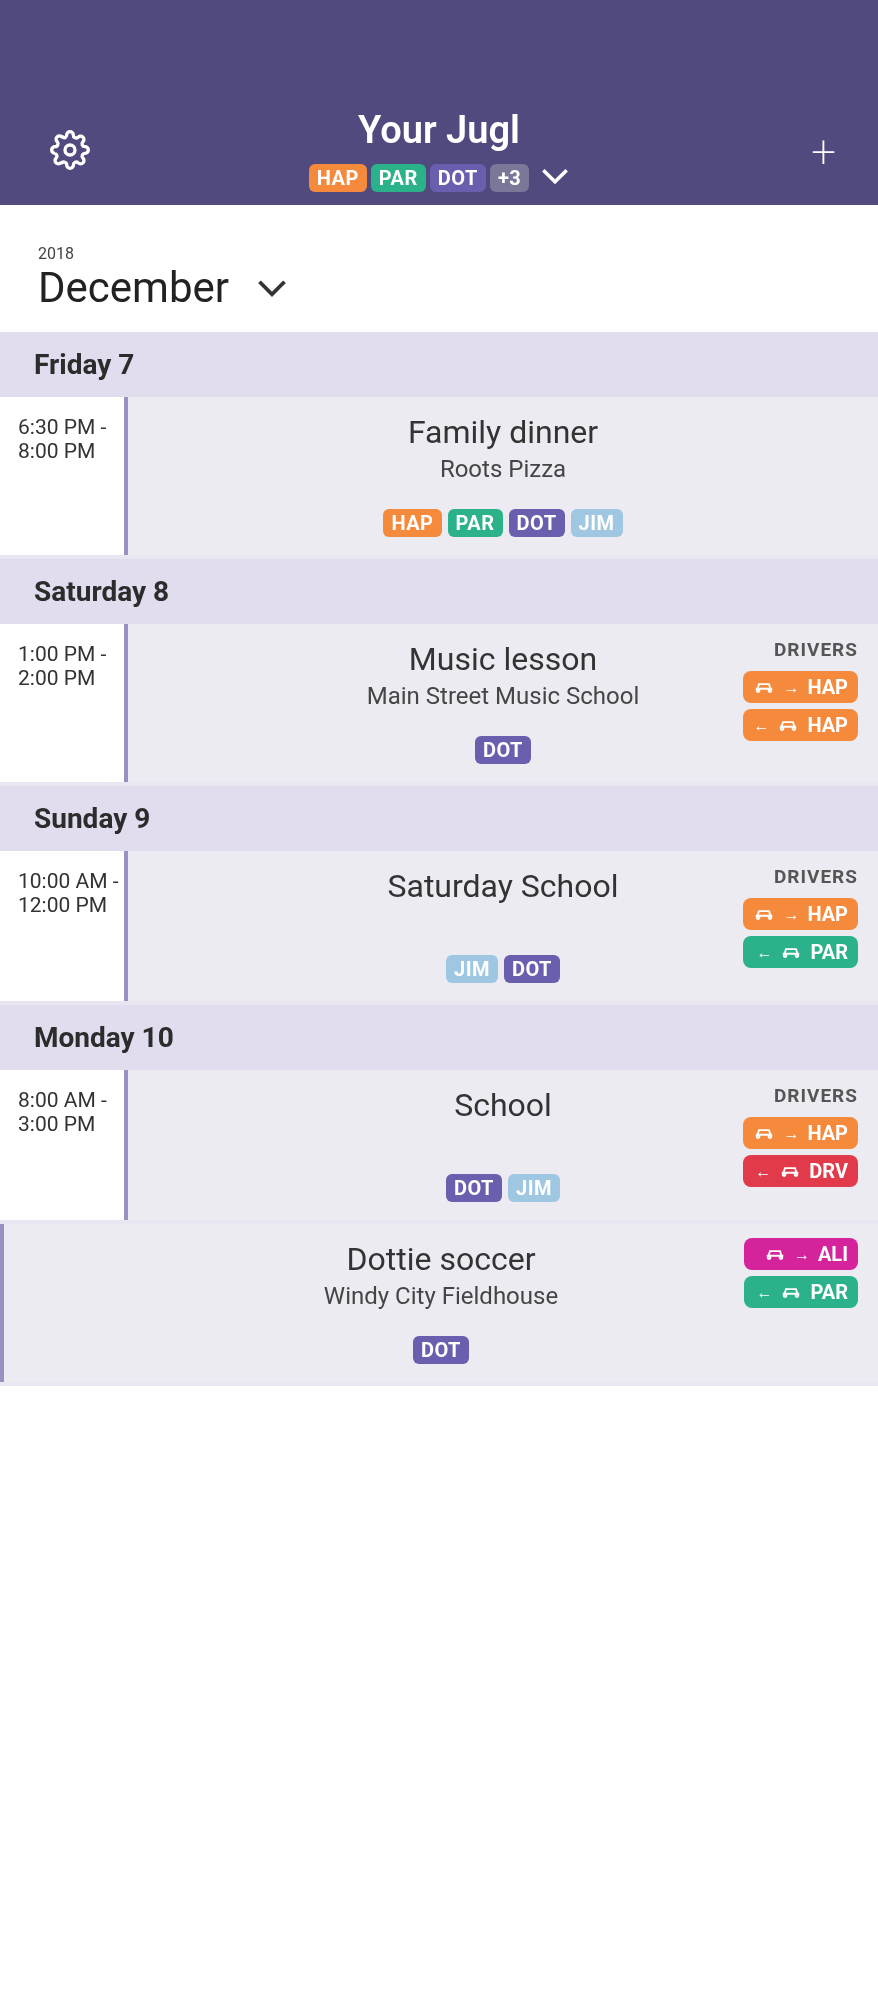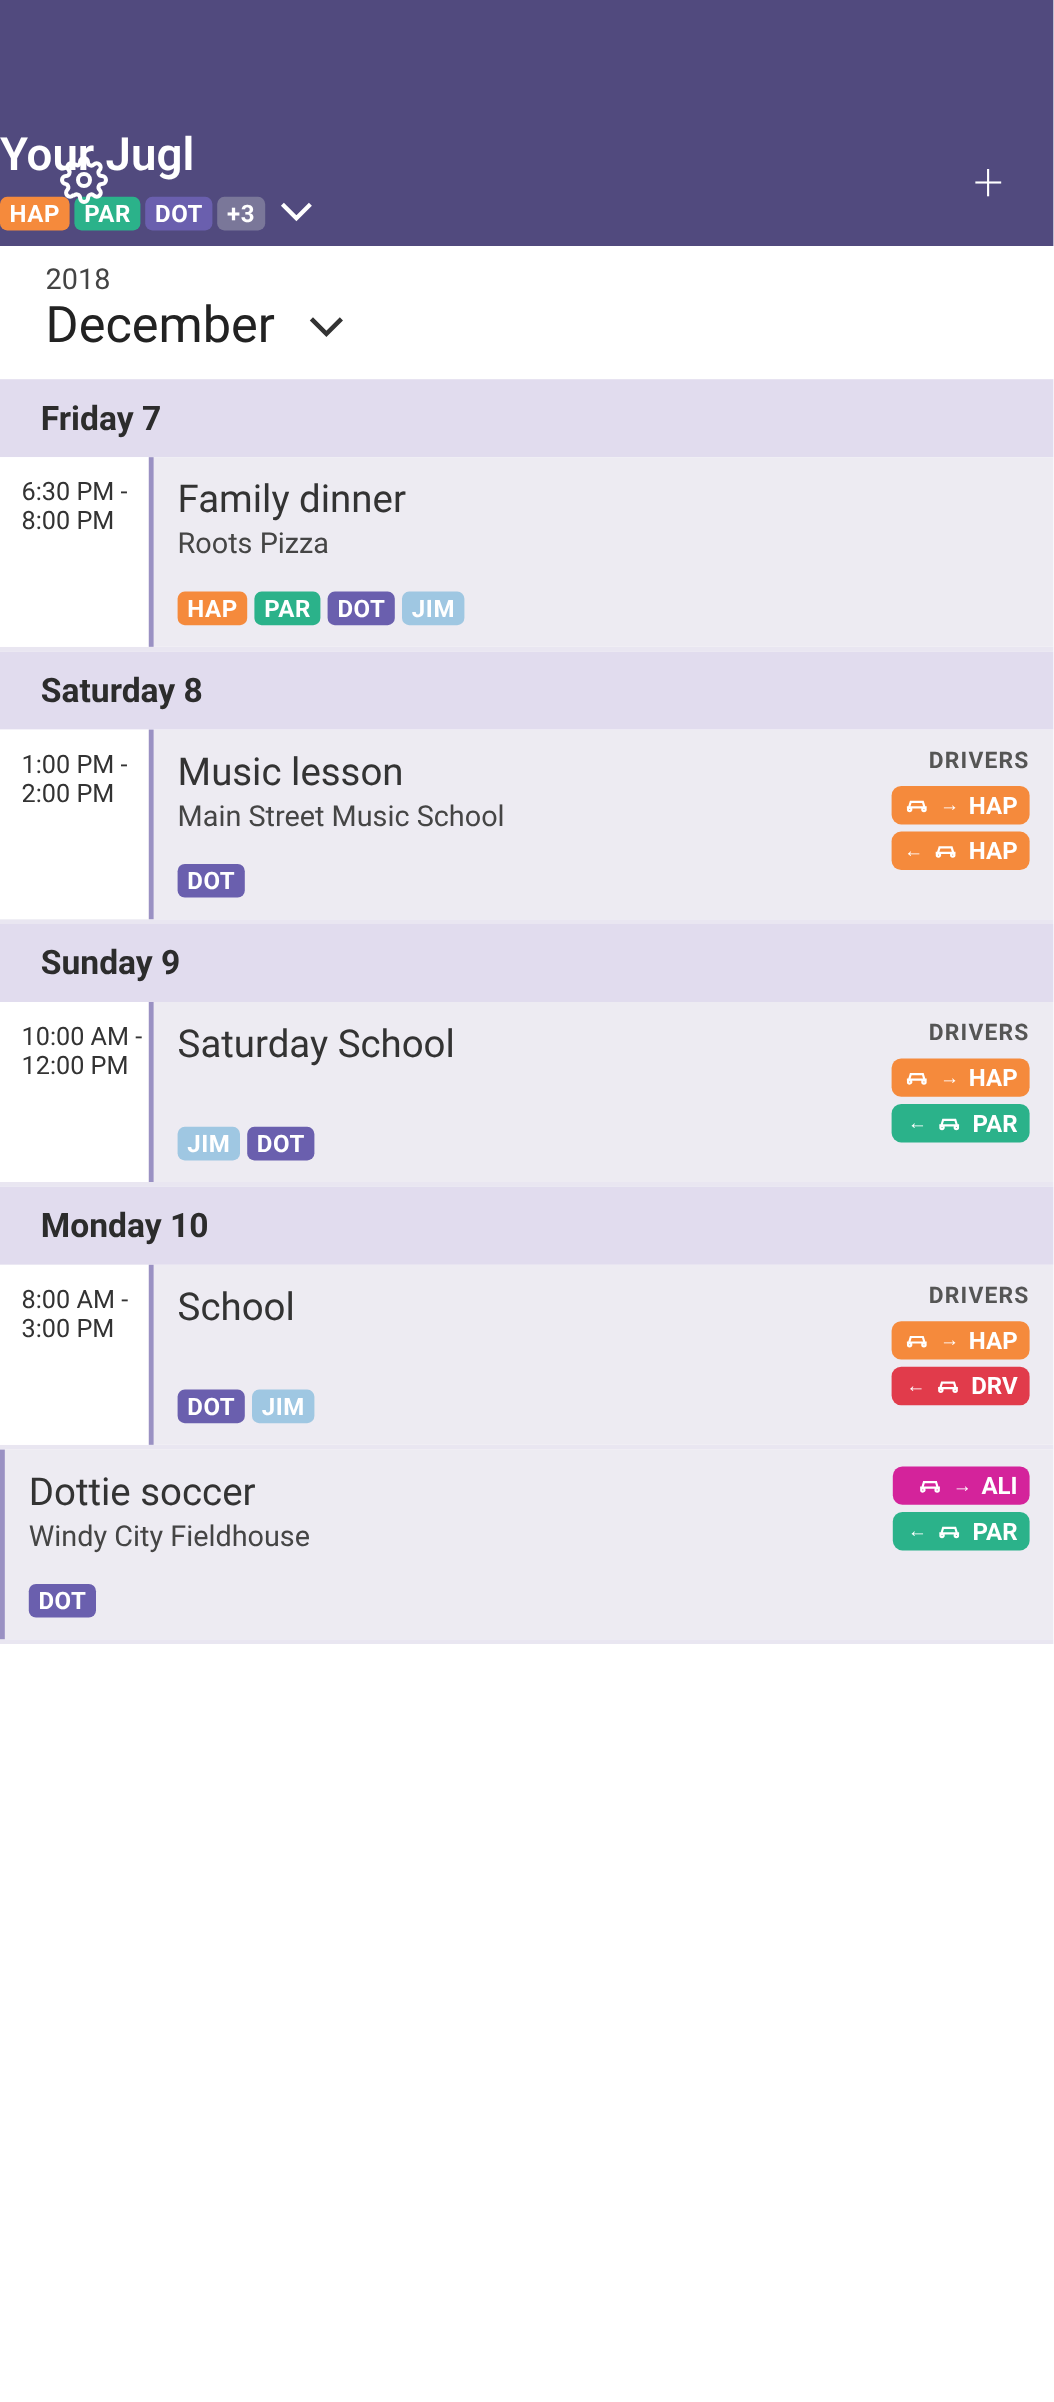--- a/index.html
+++ b/index.html
@@ -24,21 +24,21 @@
 .add-btn {
   position: absolute;
   right: 42px;
   top: 130px;
   color: #fff;
   font-size: 44px;
   font-weight: 200;
   line-height: 1;
 }
 .header-center {
-  text-align: left;
+  text-align: center;
 }
 .app-title {
   color: #fff;
   font-size: 38px;
   font-weight: 600;
   margin-top: 70px;
 }
 .header-tags {
   display: inline-flex;
   gap: 4px;
@@ -62,22 +62,23 @@
 .header-tags .chev {
   margin-left: 8px;
   display: inline-block;
 }
 .header-tags .chev svg { width: 28px; height: 18px; stroke: #fff; fill: none; stroke-width: 3; }
 .month-bar {
   padding: 14px 30px 20px 38px;
   background: #fff;
 }
 .year {
-  font-size: 24px;
+  font-size: 16px;
   color: #444;
+  margin-top: 25px;
 }
 .month-row {
   display: flex;
   align-items: center;
   gap: 28px;
 }
 .month {
   font-size: 42px;
   color: #222;
   font-weight: 400;
@@ -103,20 +104,21 @@
 }
 .event-card {
   flex: 1;
   background: #edebf2;
   border-left: 4px solid #9a91c3;
   padding: 16px 20px 18px 20px;
   position: relative;
   display: flex;
   flex-direction: column;
   min-height: 150px;
+  align-items: center;
 }
 .event-title {
   font-size: 32px;
   color: #333;
   font-weight: 400;
 }
 .event-loc {
   font-size: 24px;
   color: #454545;
   margin-top: 4px;

